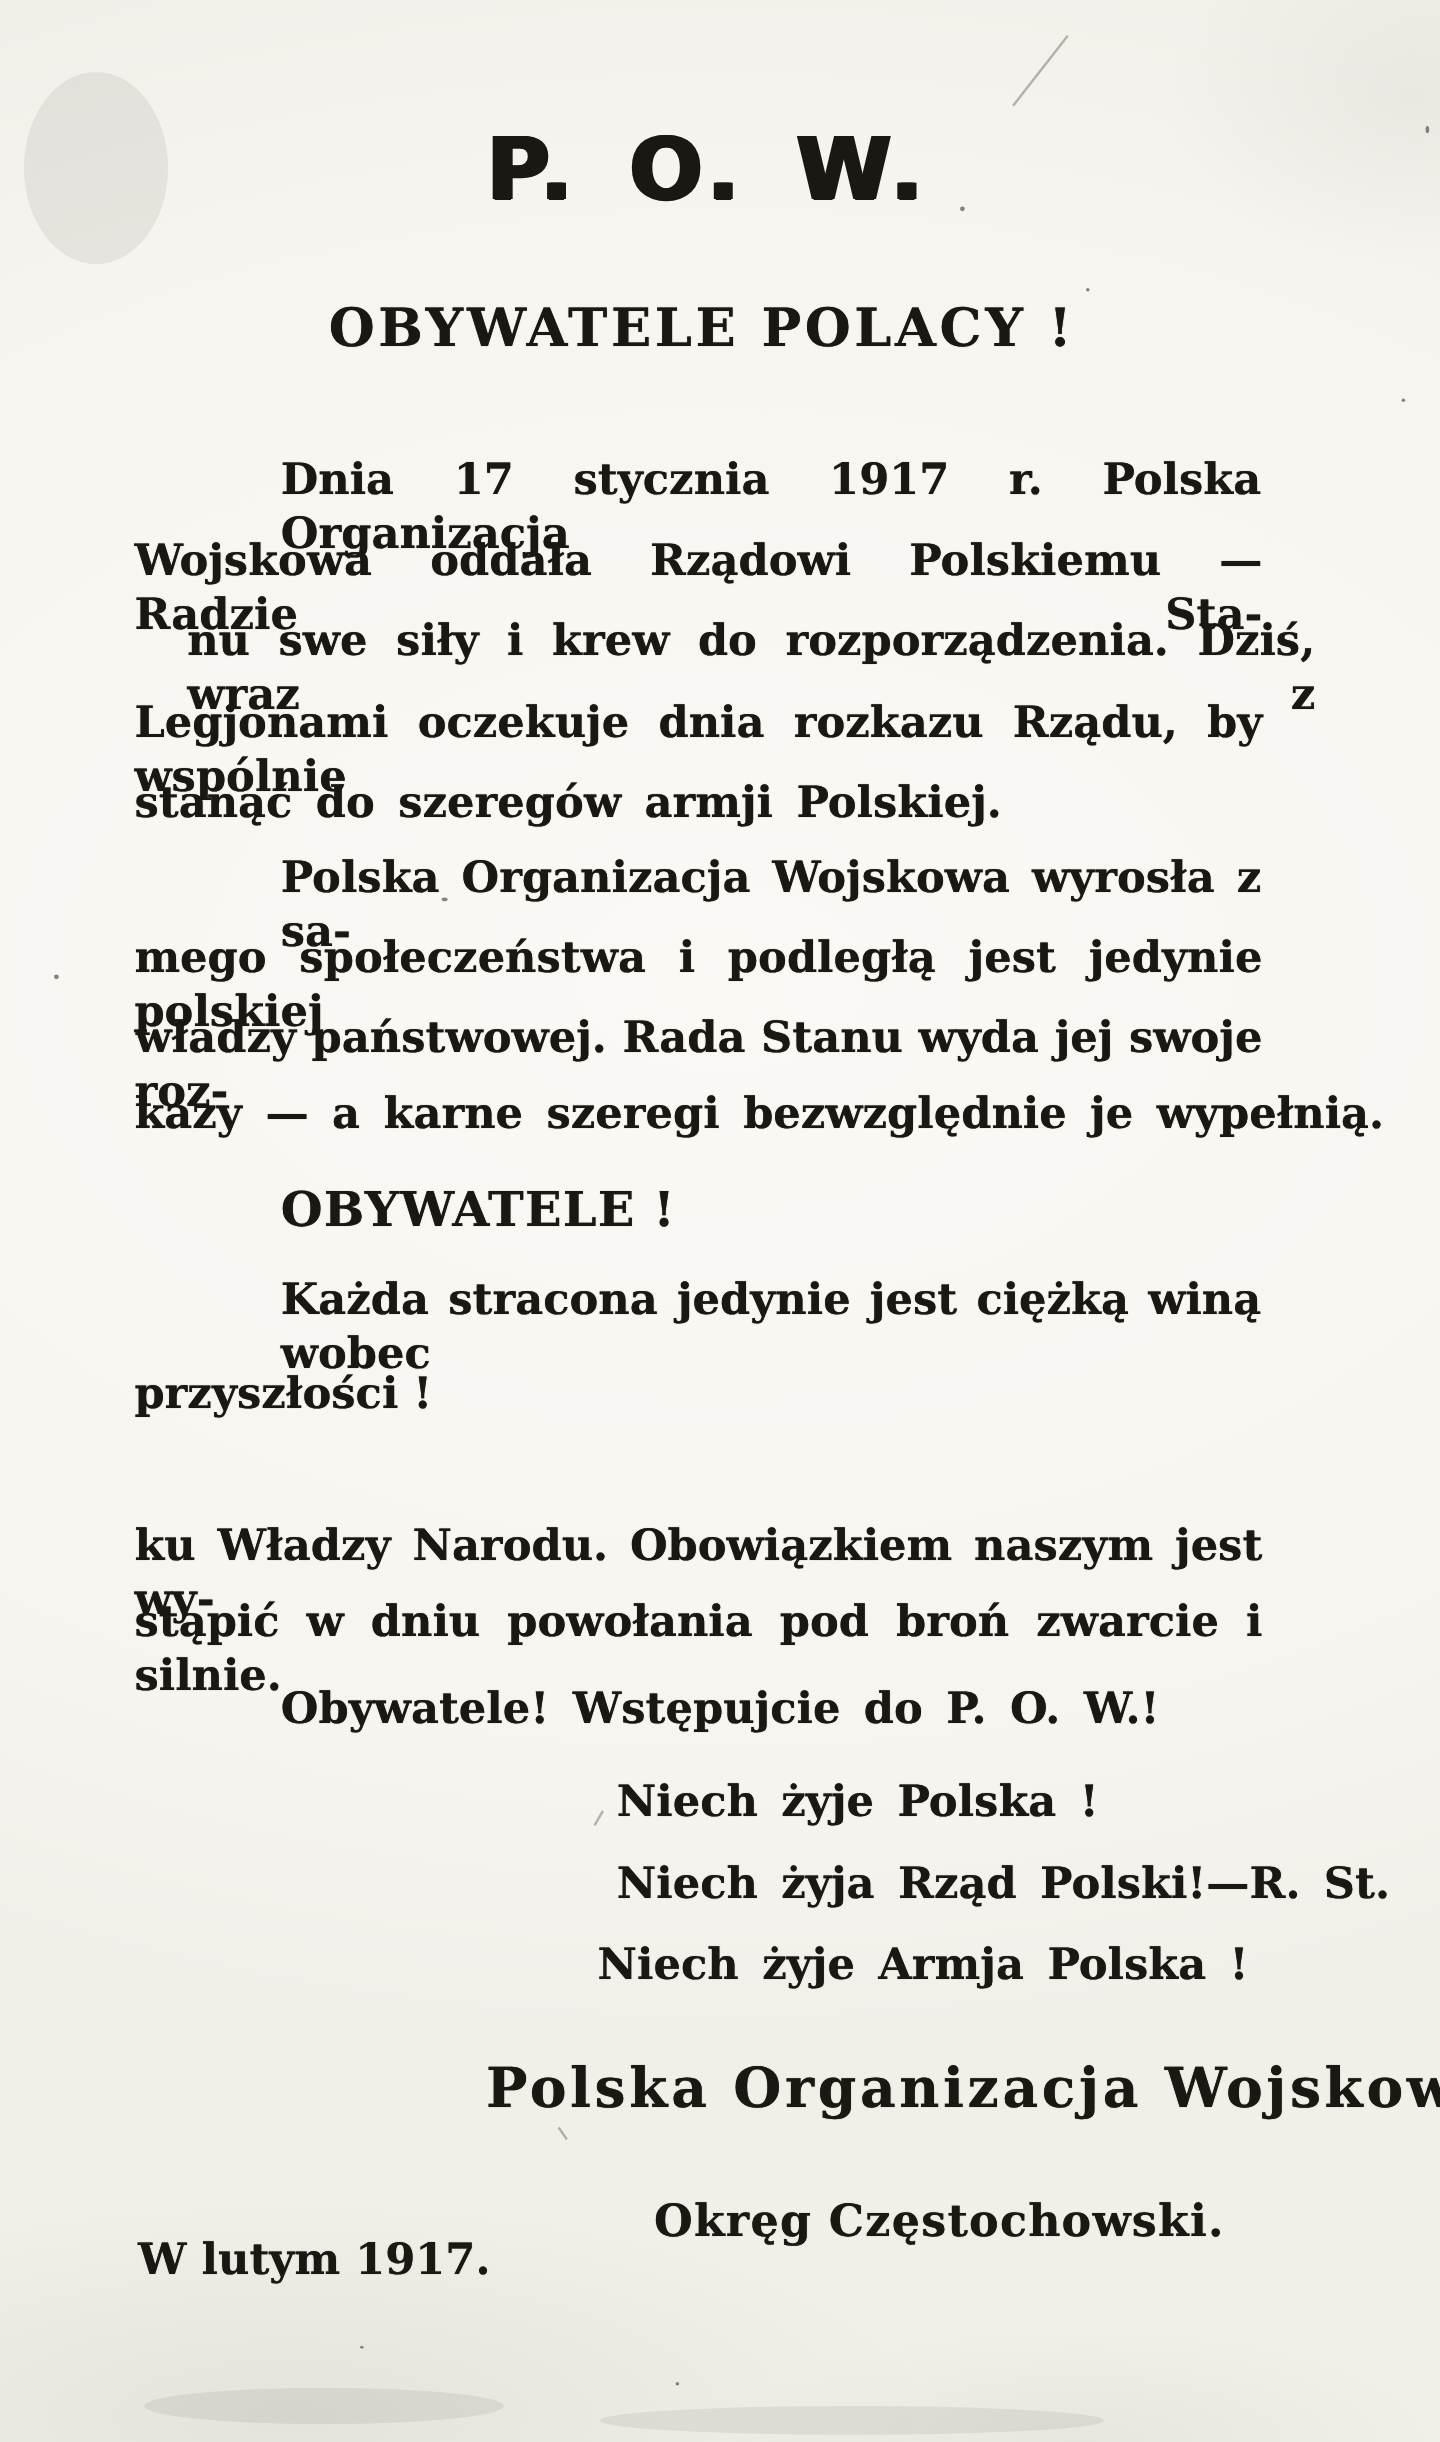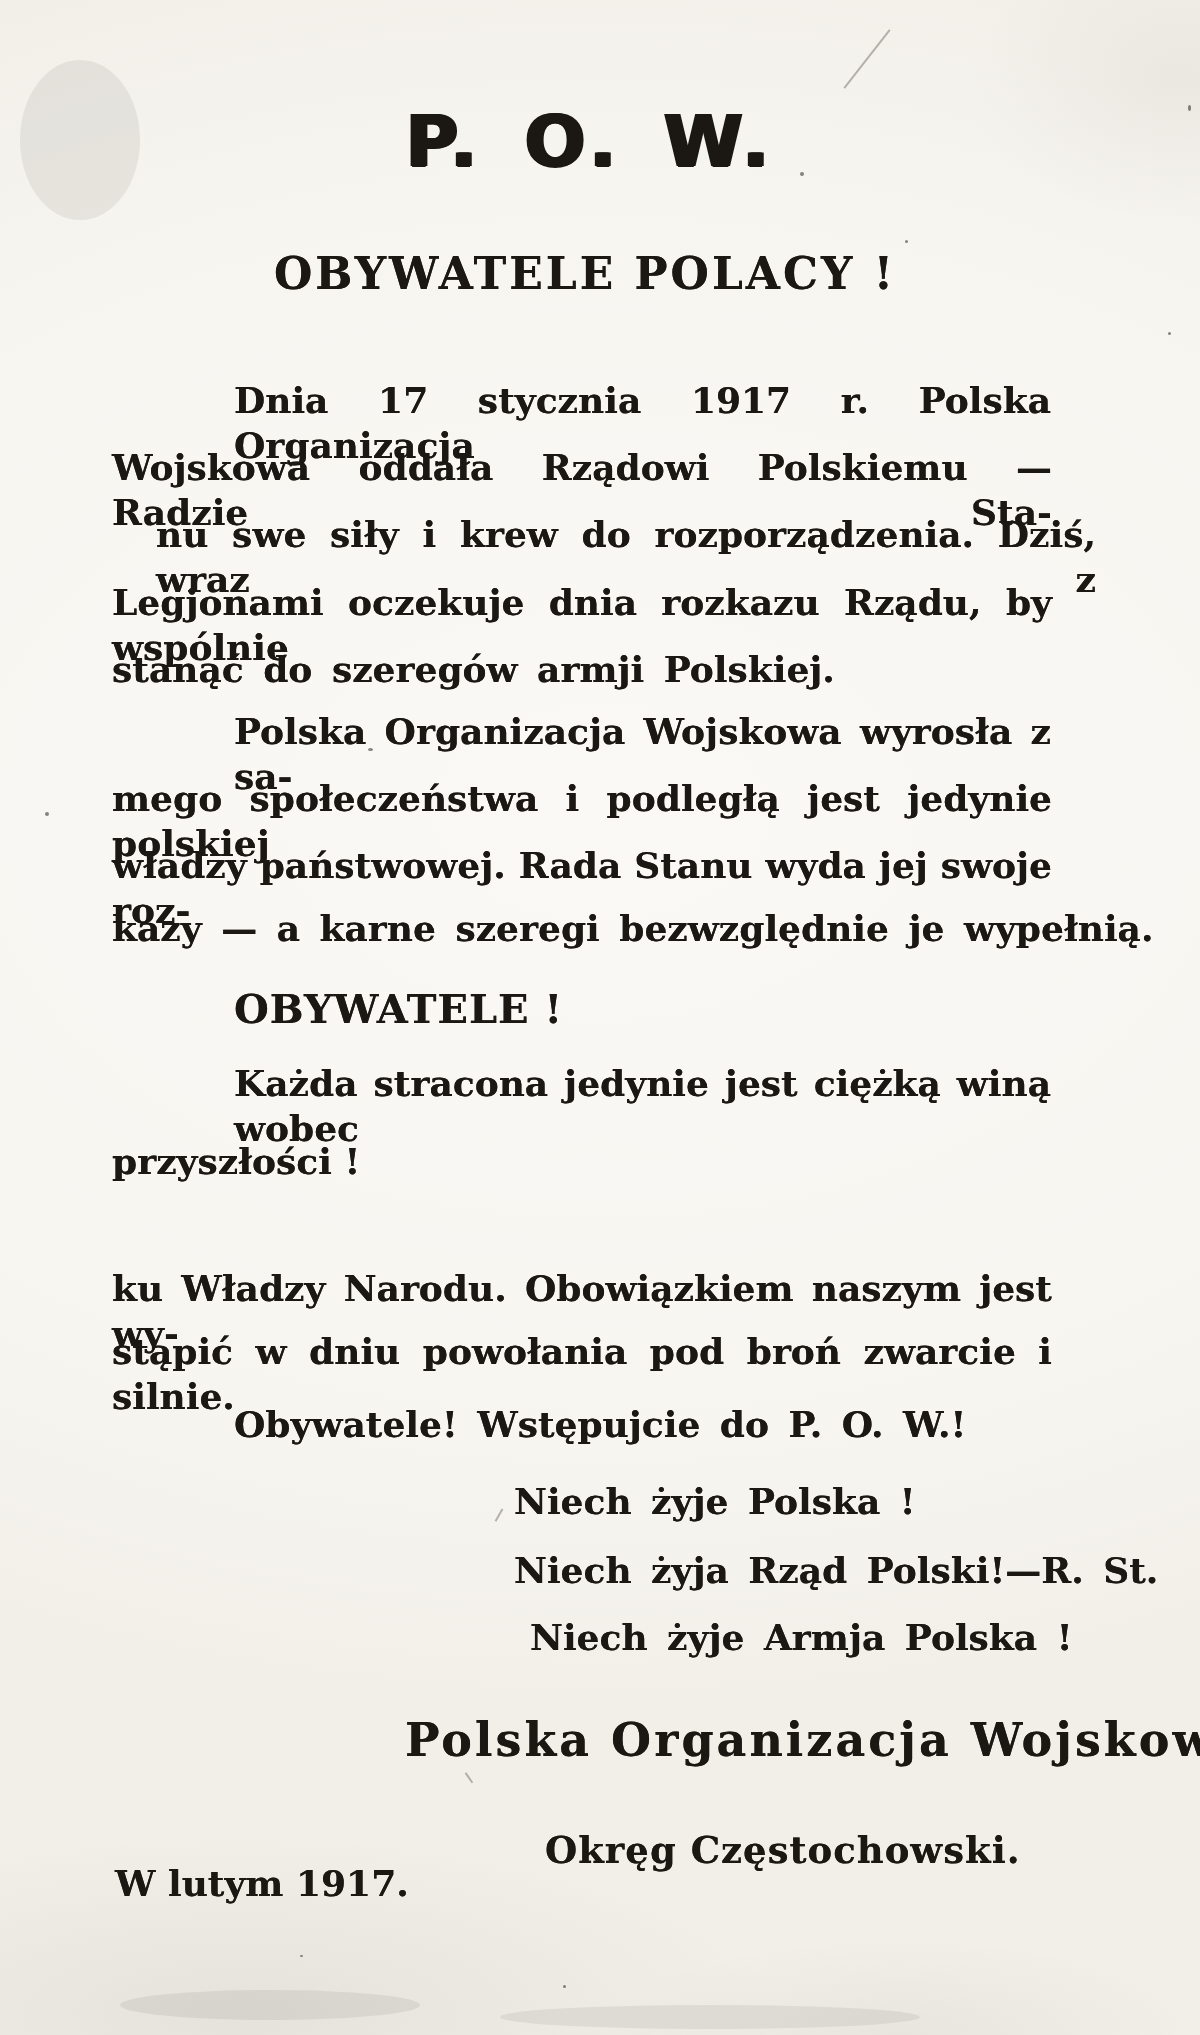--- a/index.html
+++ b/index.html
@@ -79,21 +79,21 @@
   <div class="t body just" style="top:1061px;left:234px;width:817px;">Każda stracona jedynie jest ciężką winą wobec</div>
   <div class="t body" style="top:1139px;left:112px;">przyszłości !</div>
 
   <div class="t body just" style="top:1266px;left:112px;width:940px;">ku Władzy Narodu. Obowiązkiem naszym jest wy-</div>
   <div class="t body just" style="top:1329px;left:112px;width:940px;">stąpić w dniu powołania pod broń zwarcie i silnie.</div>
 
   <div class="t body wide" style="top:1479px;left:514px;">Niech żyje Polska !</div>
 
   <div class="t body wide" style="top:1402px;left:234px;">Obywatele! Wstępujcie do P. O. W.!</div>
   <div class="t body wide" style="top:1548px;left:514px;">Niech żyja Rząd Polski!—R. St.</div>
-  <div class="t body wide" style="top:1615px;left:530px;">Niech żyje Armja Polska !</div>
+  <div class="t body wide" style="top:1615px;left:498px;">Niech żyje Armja Polska !</div>
 
   <div class="t sig1" style="top:1712px;left:405px;">Polska Organizacja Wojskowa</div>
   <div class="t sig2" style="top:1791px;left:545px;">Okręg Częstochowski.</div>
 
   <div class="t date" style="top:1861px;left:115px;">W lutym 1917.</div>
 
   <div class="crease" style="top:22px;left:866px;width:2px;height:74px;transform:rotate(38deg);"></div>
   <div class="speck" style="top:172px;left:800px;width:4px;height:4px;"></div>
   <div class="speck" style="top:240px;left:905px;width:3px;height:3px;"></div>
   <div class="speck" style="top:105px;left:1188px;width:3px;height:6px;"></div>

